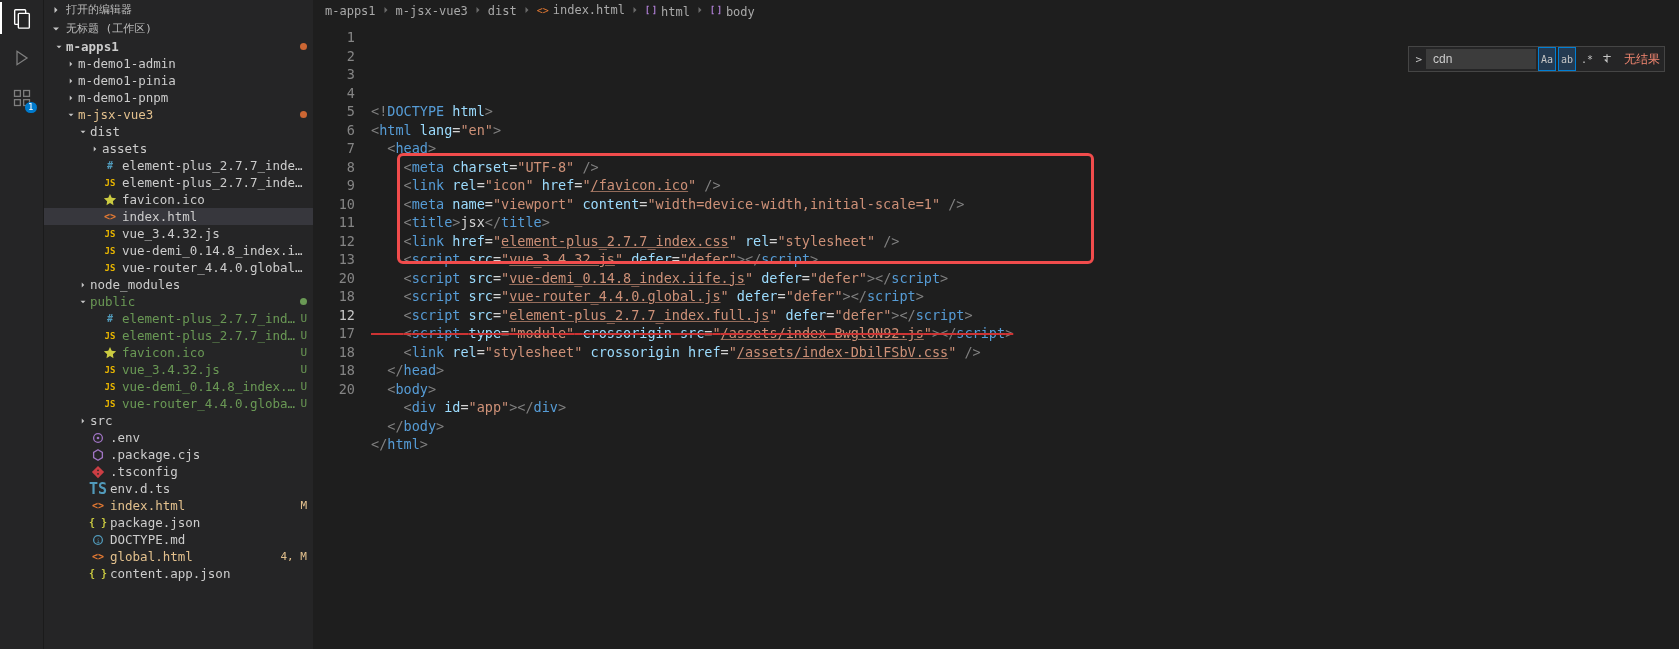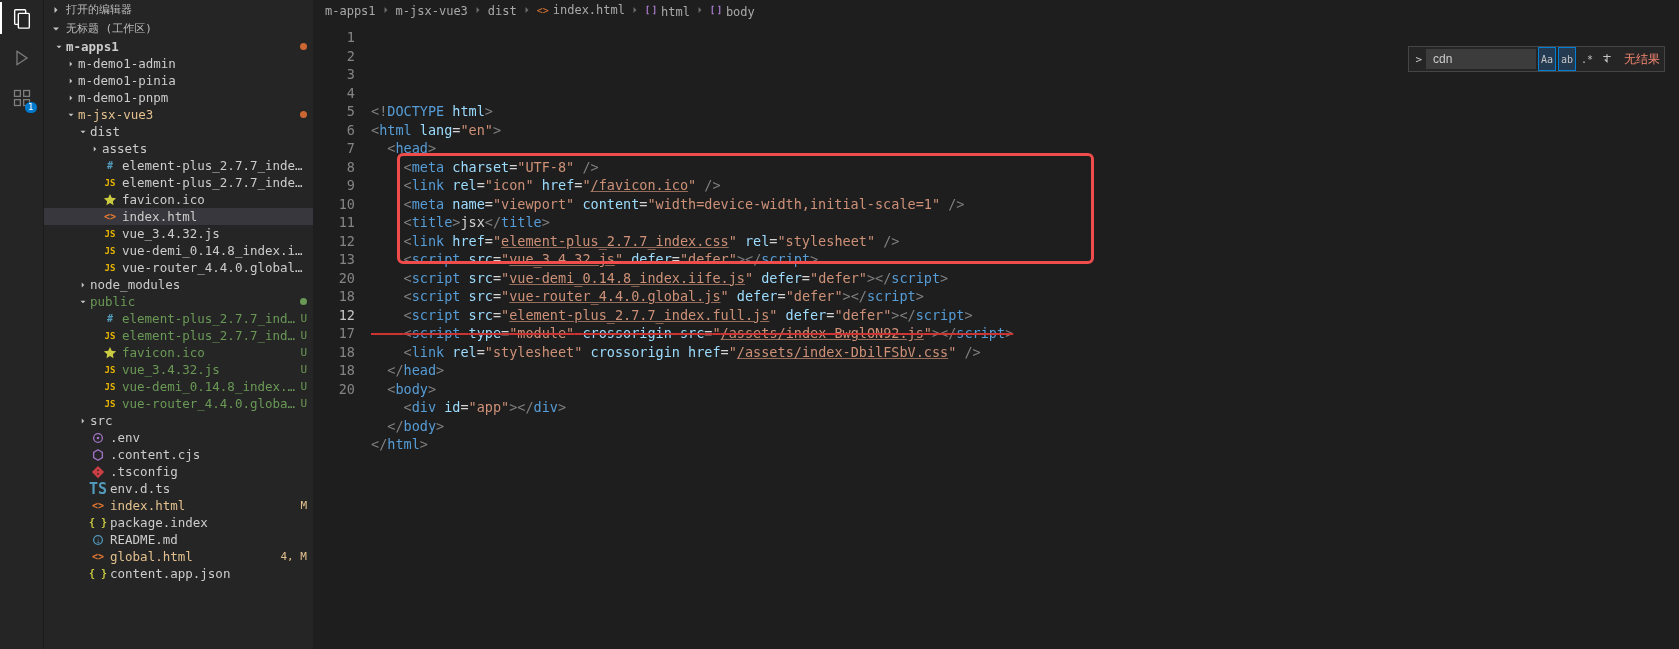--- a/index.html
+++ b/index.html
@@ -430,21 +430,21 @@
         <span class="label ">.env</span>
       </div>
       <div class="tree-row">
         <span class="gutter" style="width:32px"></span>
         <span class="twisty"></span>
         <span class="ficon" style="color:#a074c4;">
           <svg viewBox="0 0 16 16" width="14" height="14">
             <polygon points="8,2 13,5 13,11 8,14 3,11 3,5" fill="none" stroke="currentColor" stroke-width="1.5"></polygon>
           </svg>
         </span>
-        <span class="label ">.content.cjs</span>
+        <span class="label ">.package.cjs</span>
       </div>
       <div class="tree-row">
         <span class="gutter" style="width:32px"></span>
         <span class="twisty"></span>
         <span class="ficon" style="color:#cc3e44;">
           <svg viewBox="0 0 16 16" width="14" height="14">
             <path fill="currentColor" d="M8 1l7 7-7 7-7-7z"></path>
             <circle cx="8" cy="6" r="1" fill="#252526"></circle>
             <circle cx="8" cy="10" r="1" fill="#252526"></circle>
           </svg>
@@ -463,32 +463,32 @@
         <span class="ficon" style="color:#e37933;font-size:10px;font-weight:600;">&lt;&gt;</span>
         <span class="label txt-orange">index.html</span>
         <span class="badges">
           <span class="txt-orange">M</span>
         </span>
       </div>
       <div class="tree-row">
         <span class="gutter" style="width:32px"></span>
         <span class="twisty"></span>
         <span class="ficon" style="color:#cbcb41;font-size:10px;font-weight:600;">{ }</span>
-        <span class="label ">package.index</span>
+        <span class="label ">package.json</span>
       </div>
       <div class="tree-row">
         <span class="gutter" style="width:32px"></span>
         <span class="twisty"></span>
         <span class="ficon" style="color:#519aba;">
           <svg viewBox="0 0 16 16" width="14" height="14">
             <circle cx="8" cy="8" r="5" fill="none" stroke="currentColor" stroke-width="1.5"></circle>
             <text x="8" y="11" font-size="7" text-anchor="middle" fill="currentColor">i</text>
           </svg>
         </span>
-        <span class="label ">README.md</span>
+        <span class="label ">DOCTYPE.md</span>
       </div>
       <div class="tree-row">
         <span class="gutter" style="width:32px"></span>
         <span class="twisty"></span>
         <span class="ficon" style="color:#e37933;font-size:10px;font-weight:600;">&lt;&gt;</span>
         <span class="label txt-orange">global.html</span>
         <span class="badges">
           <span class="txt-orange">4, M</span>
         </span>
       </div>

